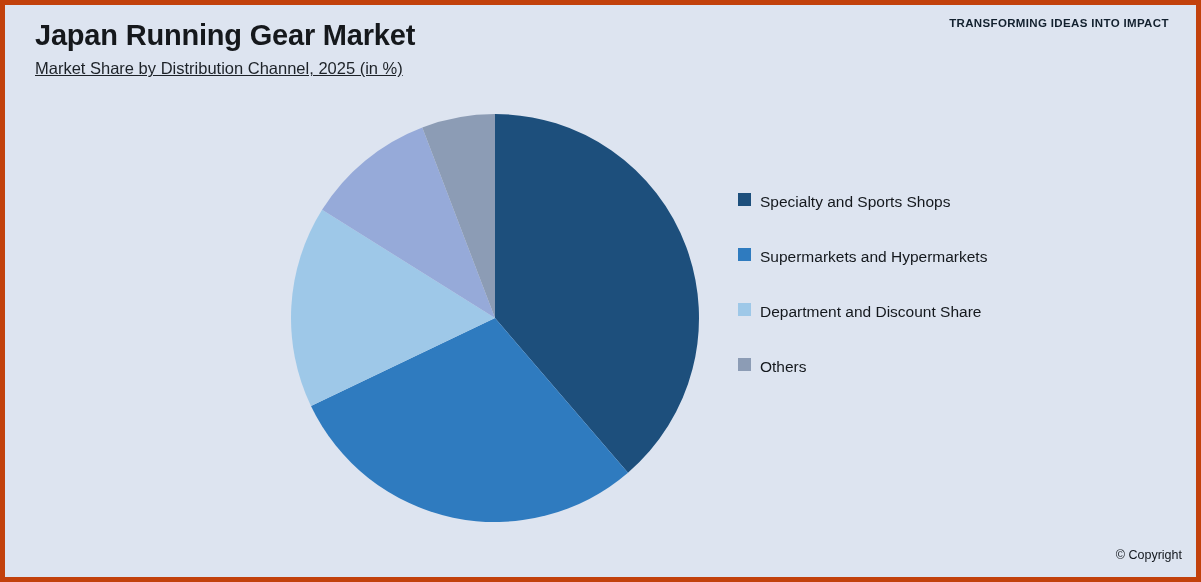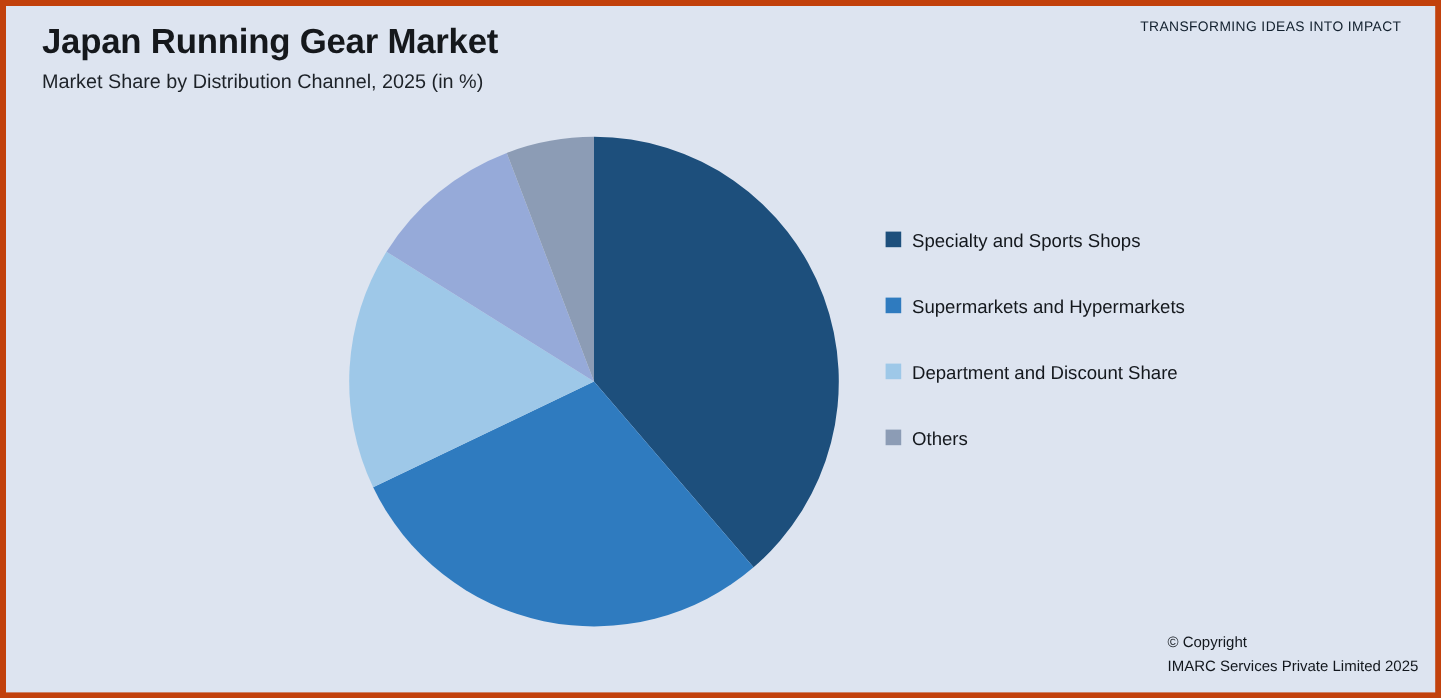--- a/index.html
+++ b/index.html
@@ -38,20 +38,21 @@
     line-height: 1.15;
     margin: 0;
     white-space: nowrap;
   }
   #chart-subtitle {
     font-size: 16.5px;
     font-weight: normal;
     color: #1d2228;
     margin: 7px 0 0 0;
     white-space: nowrap;
+    text-decoration: underline;
   }
 
   
   #logo-block {
     position: absolute;
     right: 12px;
     top: 10px;
     width: 250px;
     text-align: center;
   }
@@ -70,21 +71,21 @@
     left: 50%;
     margin-left: -105px;
     top: 2px;
     width: 15px;
     height: 15px;
     border-radius: 50%;
     background: #14a5f0;
   }
   #logo-tagline {
     font-size: 11.5px;
-    font-weight: normal;
+    font-weight: bold;
     color: #12202e;
     letter-spacing: 0.35px;
     margin-top: 2px;
     white-space: nowrap;
   }
 
   
   #pie-area {
     position: absolute;
     left: 285px;
@@ -169,16 +170,15 @@
         <span class="legend-label">Department and Discount Share</span>
       </div>
       <div class="legend-row">
         <span class="legend-swatch" style="background: rgb(140, 156, 181);"></span>
         <span class="legend-label">Others</span>
       </div>
     </div>
 
   <div id="copyright">
     <div>© Copyright</div>
-    <div>IMARC Services Private Limited 2025</div>
   </div>
 
 </div>
 
 </body></html>

